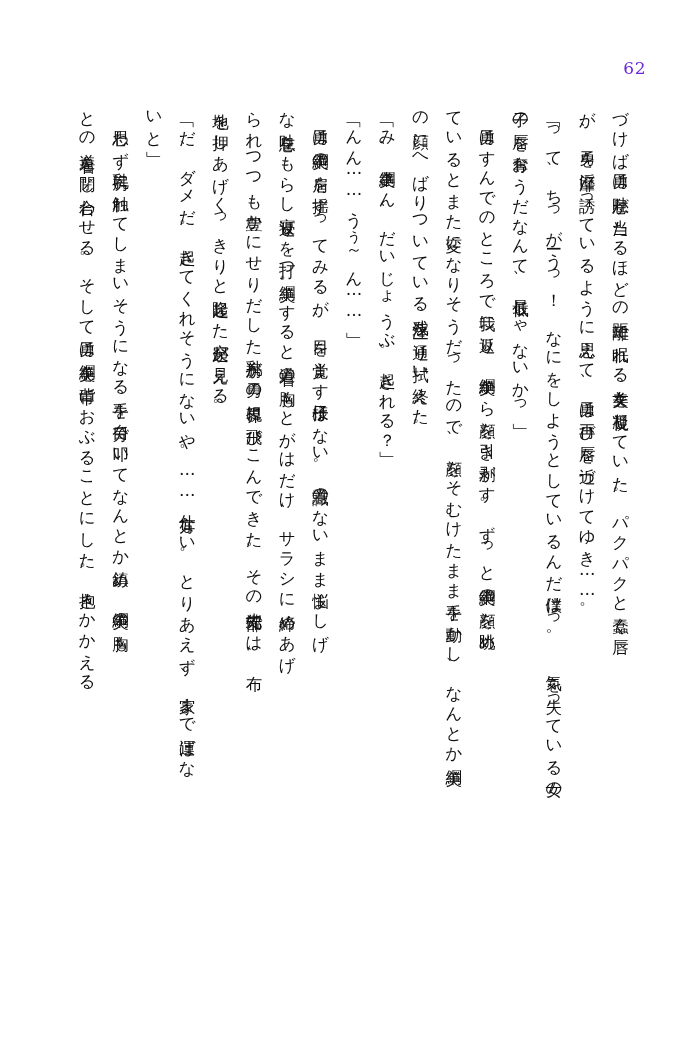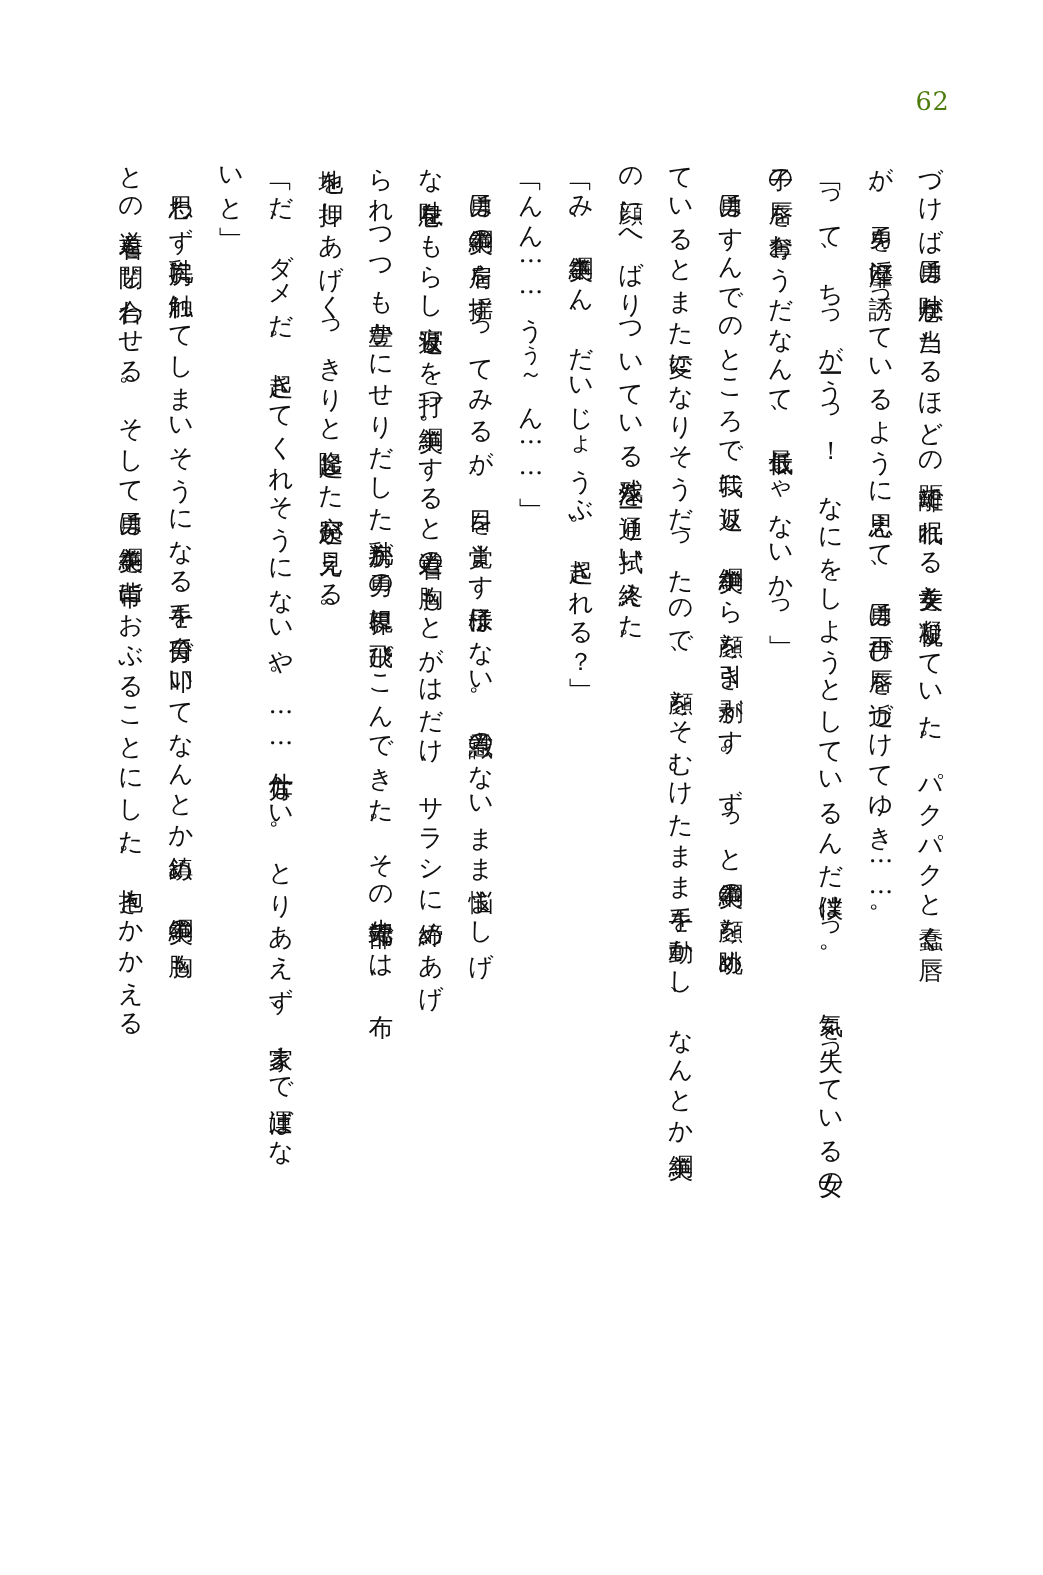--- a/index.html
+++ b/index.html
@@ -17,24 +17,24 @@
   .page {
     position: relative;
     width: 695px;
     height: 1050px;
     background: #ffffff;
     box-sizing: border-box;
   }
   .page-number {
     position: absolute;
     top: 58px;
-    right: 62px;
+    right: 49px;
     font-size: 17px;
     letter-spacing: 0.5px;
-    color: #4d7c0f;
+    color: #6d28d9;
     font-family: "DejaVu Serif", "Liberation Serif", serif;
   }
   .body-text {
     position: absolute;
     top: 100px;
     right: 58px;
     left: 60px;
     height: 880px;
     writing-mode: vertical-rl;
     text-orientation: upright;

